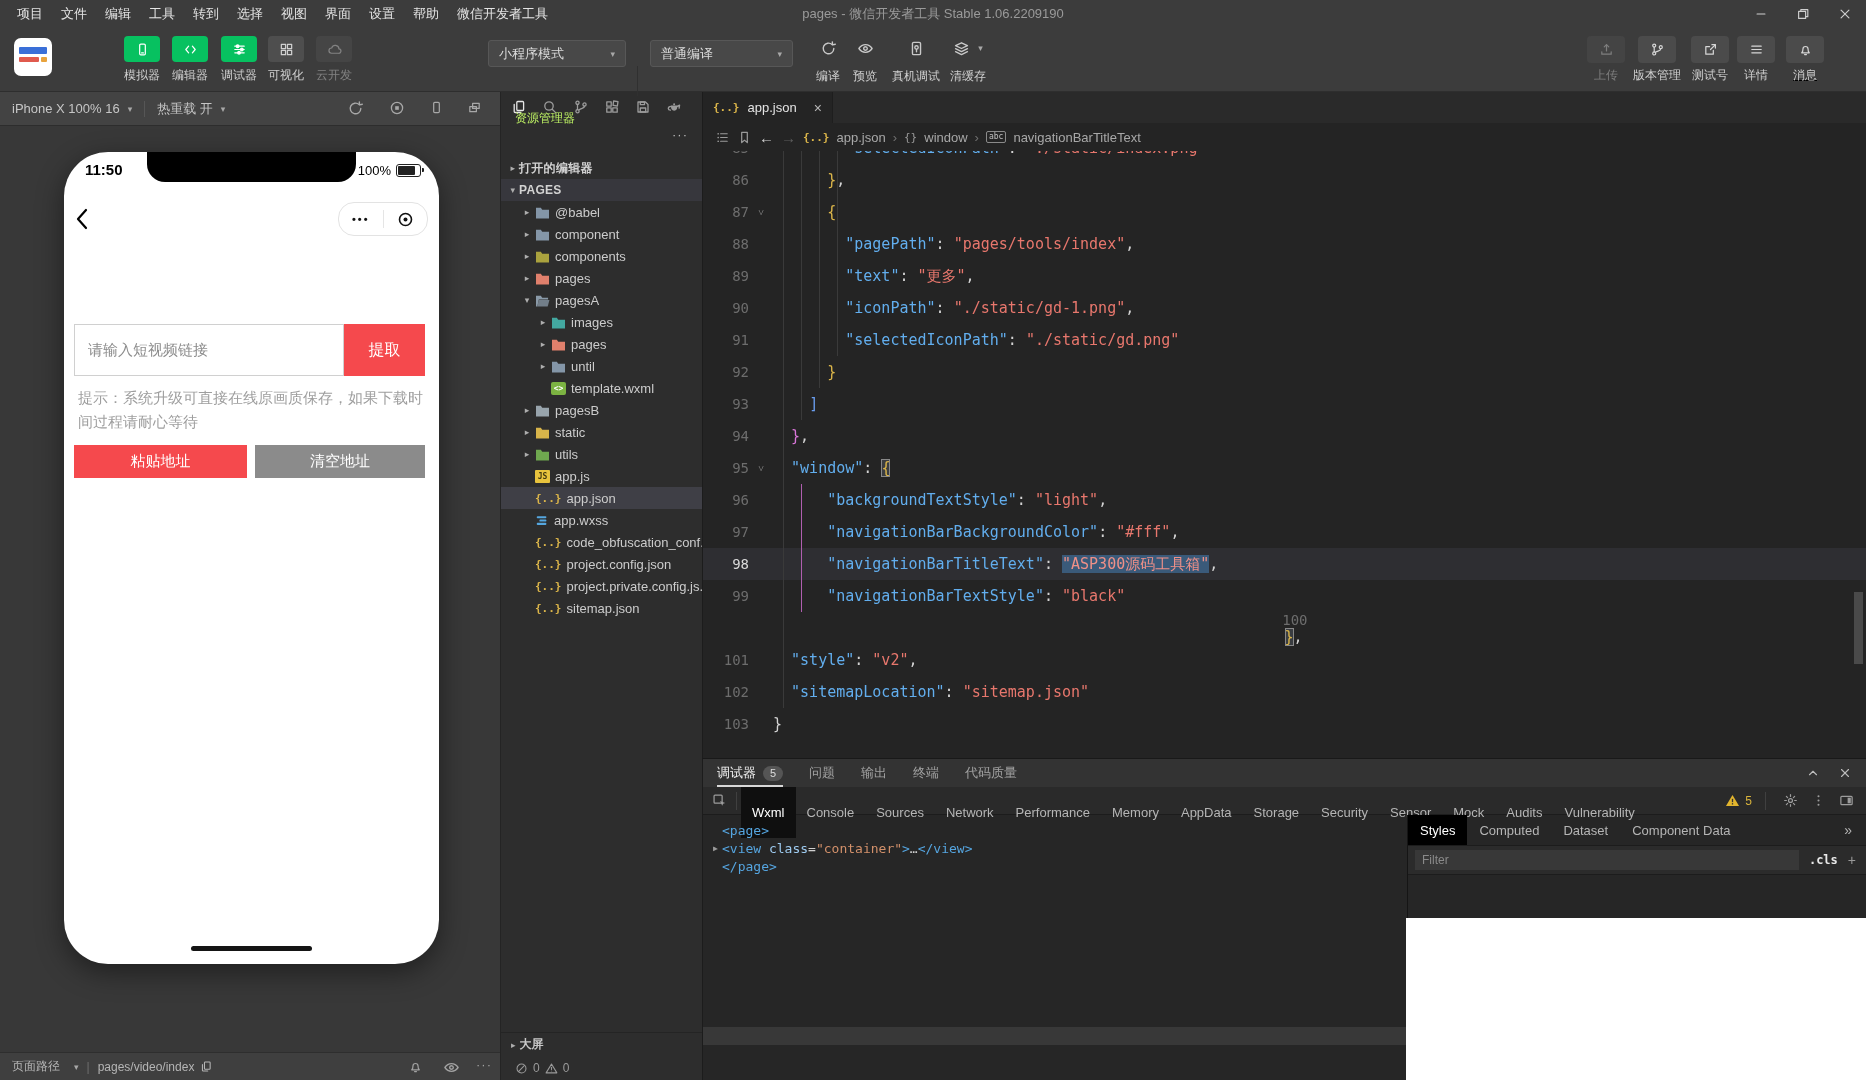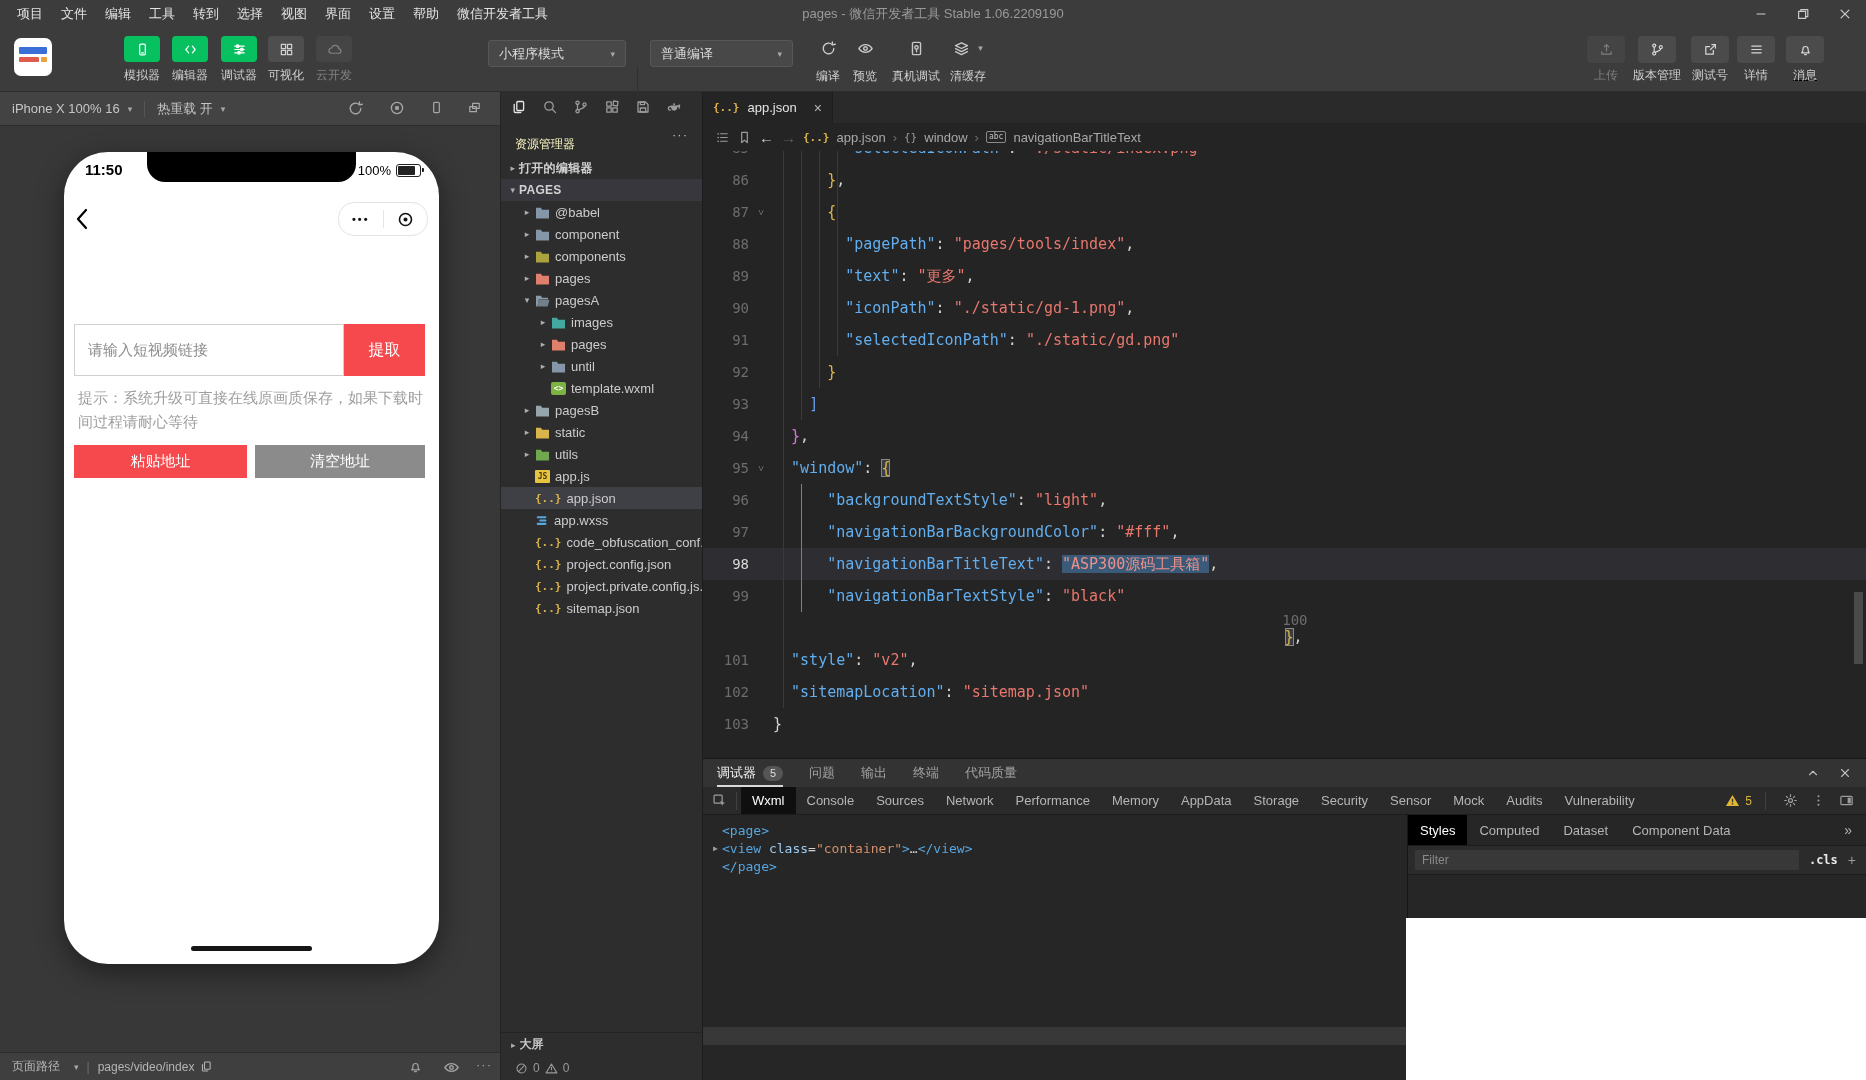--- a/index.html
+++ b/index.html
@@ -71,21 +71,21 @@
   #p-home{position:absolute;left:127px;bottom:13px;width:121px;height:5px;background:#151515;border-radius:3px}
   #simstatus{position:absolute;left:0;bottom:0;width:100%;height:28px;background:#3f3f3f;border-top:1px solid #2e2e2e;
     display:flex;align-items:center;color:#b5b5b5;font-size:12px;box-sizing:border-box}
   #simstatus .lft{display:flex;align-items:center;padding-left:12px;gap:6px}
   #simstatus .bar{color:#6e6e6e;margin:0 2px}
   .ssico{position:absolute;top:6px;color:#a2a2a2}
   
   #explorer{position:absolute;left:500px;top:92px;width:202px;bottom:0;background:#2d2d2d;border-left:1px solid #242424;box-sizing:border-box}
   #exp-icons{position:absolute;left:0;top:0;width:100%;height:30px;display:flex;align-items:center;padding-left:10px;gap:15px;color:#9c9c9c;box-sizing:border-box}
   #exp-icons .ico:first-child{color:#e6e6e6}
-  #exp-title{position:absolute;left:0;top:40px;width:100%;height:24px;display:flex;align-items:center;padding-left:14px;font-size:12px;color:#fef9c3;box-sizing:border-box}
+  #exp-title{position:absolute;left:0;top:14px;width:100%;height:24px;display:flex;align-items:center;padding-left:14px;font-size:12px;color:#bef264;box-sizing:border-box}
   #exp-more{position:absolute;right:14px;top:30px;height:24px;display:flex;align-items:center;color:#bdbdbd;font-size:13px;letter-spacing:1px}
   #tree{position:absolute;left:0;top:65px;width:100%}
   .trow{position:relative;height:22px;display:flex;align-items:center;font-size:13px;color:#cccccc;white-space:nowrap;overflow:hidden}
   .trow.sel{background:#3f3f46}
   .trow.focus{background:#37373d}
   .trow .arw{width:12px;font-size:9px;color:#aeaeae;text-align:center;flex:none}
   .trow .ficon{margin:0 5px 0 2px}
   .trow.sect-row{font-weight:bold;font-size:12px;color:#d2d2d2;letter-spacing:.3px}
   .js-badge{width:15px;height:13px;background:#e8c33d;border-radius:1px;color:#463c10;font-size:8px;font-weight:bold;
     display:flex;align-items:center;justify-content:center;font-family:"DejaVu Sans Mono",monospace}
@@ -130,21 +130,21 @@
   #dbg-tabs{position:absolute;left:0;top:0;width:100%;height:28px;background:#333;display:flex;align-items:center;padding-left:14px;gap:26px;
     font-size:13px;color:#a2a2a2;box-sizing:border-box}
   .dbg-tab{display:flex;align-items:center;gap:7px;height:100%;box-sizing:border-box;border-bottom:2px solid transparent;padding-top:2px}
   .dbg-tab.active{color:#f0f0f0;border-bottom-color:#d8d8d8}
   .badge{min-width:10px;height:15px;border-radius:8px;background:#555;color:#ddd;font-size:11px;display:flex;align-items:center;justify-content:center;padding:0 5px}
   #dbg-winbtns{position:absolute;right:14px;top:0;height:28px;display:flex;align-items:center;gap:18px;color:#bdbdbd}
   #dt-tabs{position:absolute;left:0;top:28px;width:100%;height:28px;background:#2a2a2a;border-bottom:1px solid #1c1c1c;
     display:flex;align-items:center;font-size:13px;color:#b5b5b5;box-sizing:border-box}
   #dt-inspect{margin:0 9px;color:#9c9c9c}
   #dt-tabs .vdiv{width:1px;height:18px;background:#404040;margin-right:4px}
-  .dt-tab{padding:0 11px;height:100%;display:flex;align-items:center}
+  .dt-tab{padding:12px 11px;height:100%;display:flex;align-items:center}
   .dt-tab.active{background:#0f0f0f;color:#fff}
   #dt-right{margin-left:auto;display:flex;align-items:center;gap:13px;padding-right:12px}
   #warn-count{color:#d8b33c;font-size:12px;margin-left:-8px}
   #dt-right .gico{color:#9c9c9c}
   #wxml{position:absolute;left:0;top:56px;width:704px;bottom:0;font-family:"DejaVu Sans Mono",monospace;font-size:13px}
   .wline{position:absolute;left:6px;height:18px;display:flex;align-items:center;white-space:pre}
   .wline .warw{width:13px;font-size:8px;color:#9a9a9a;text-align:center}
   .wt-t{color:#55a5e0}.wt-a{color:#9ecbf0}.wt-s{color:#d2906a}.wt-p{color:#cfcfcf}
   #wxml-scroll{position:absolute;left:0;top:268px;width:704px;height:18px;background:#383838}
   #styles{position:absolute;left:704px;top:56px;right:0;bottom:0;border-left:1px solid #151515}

